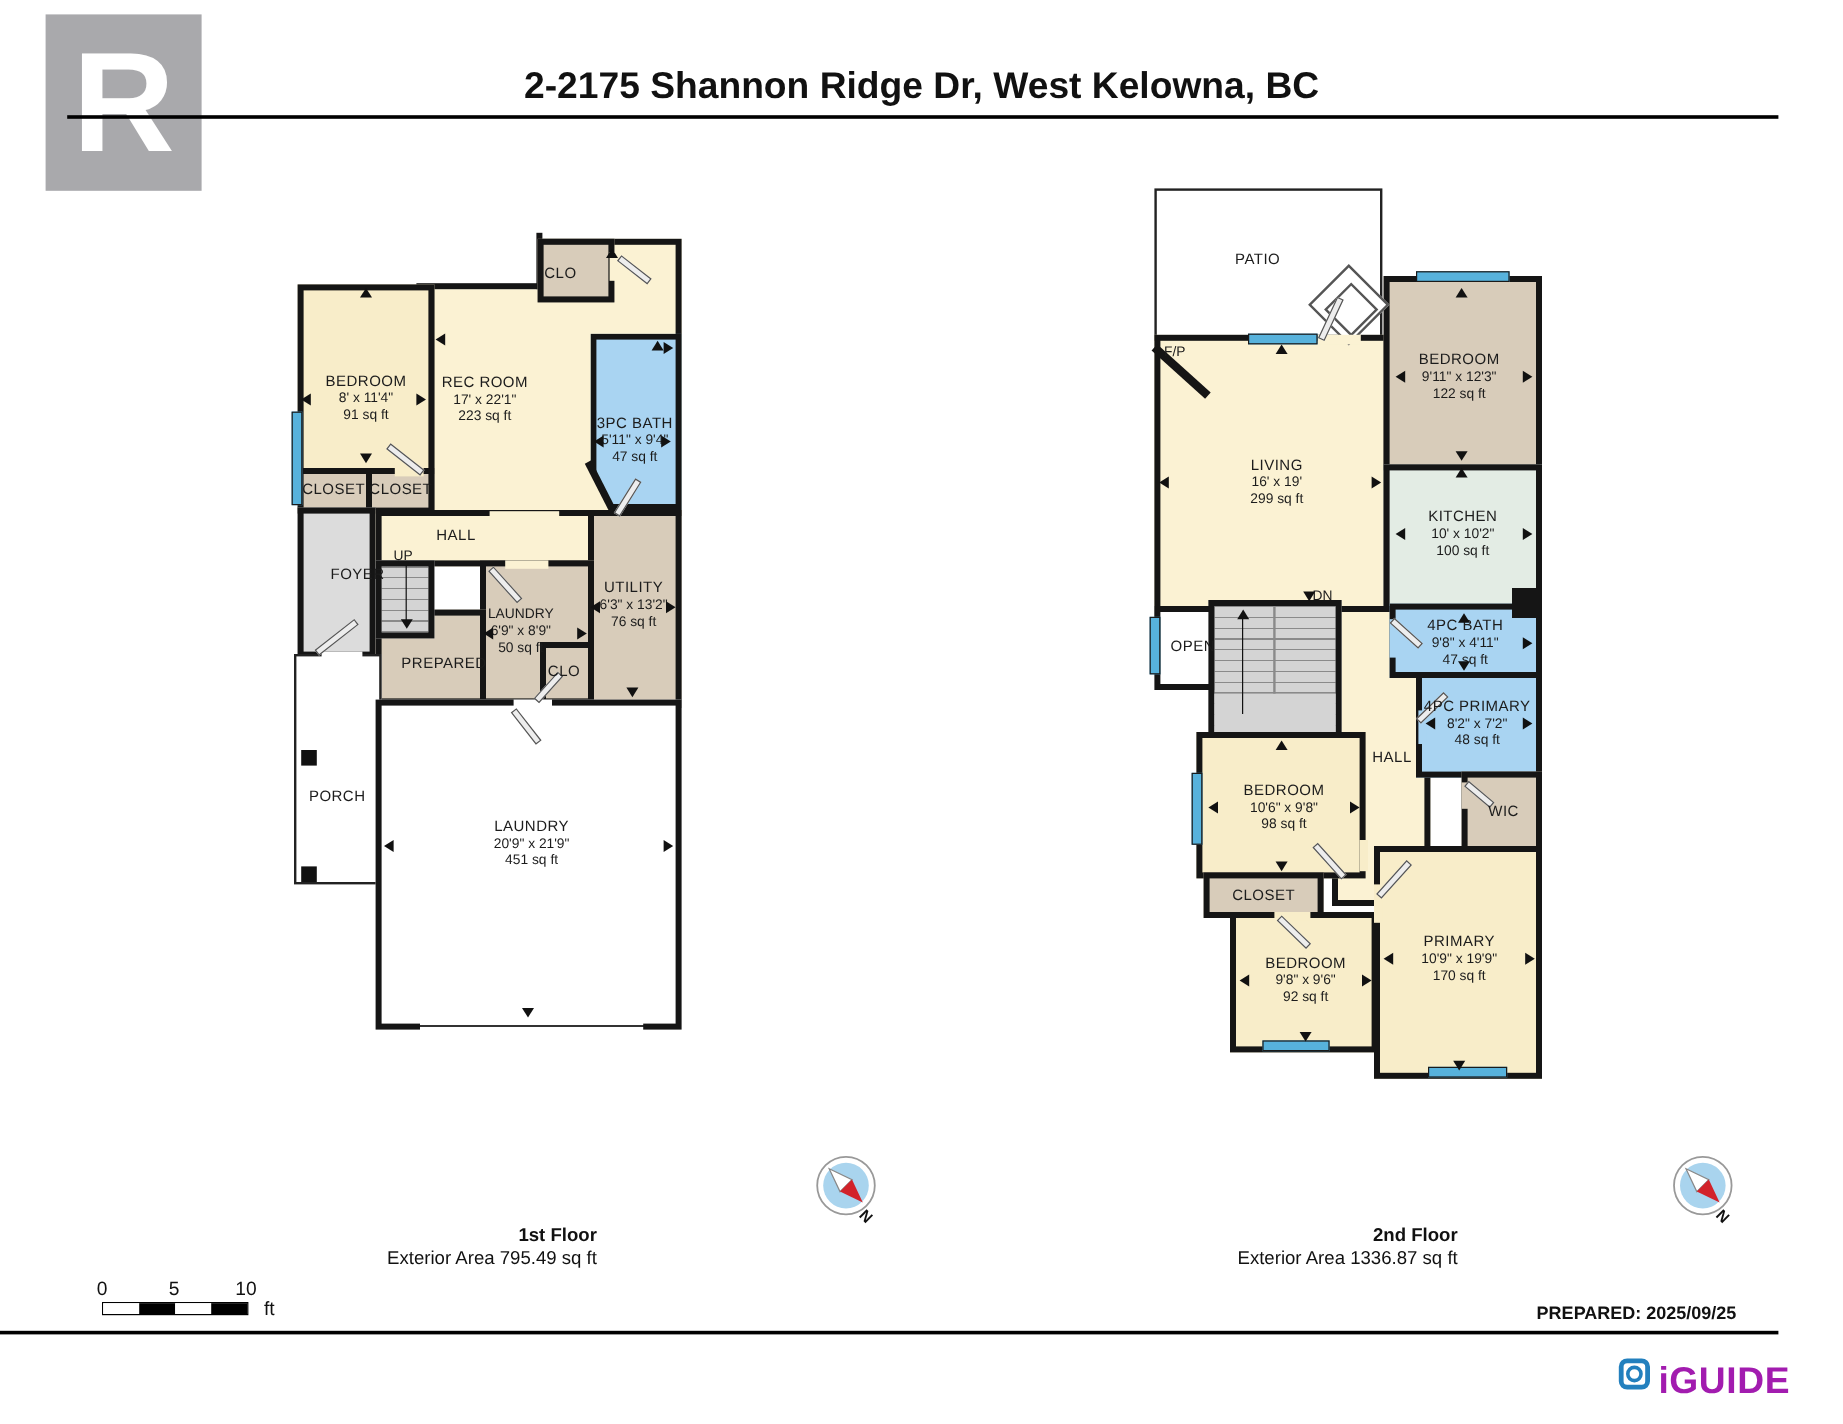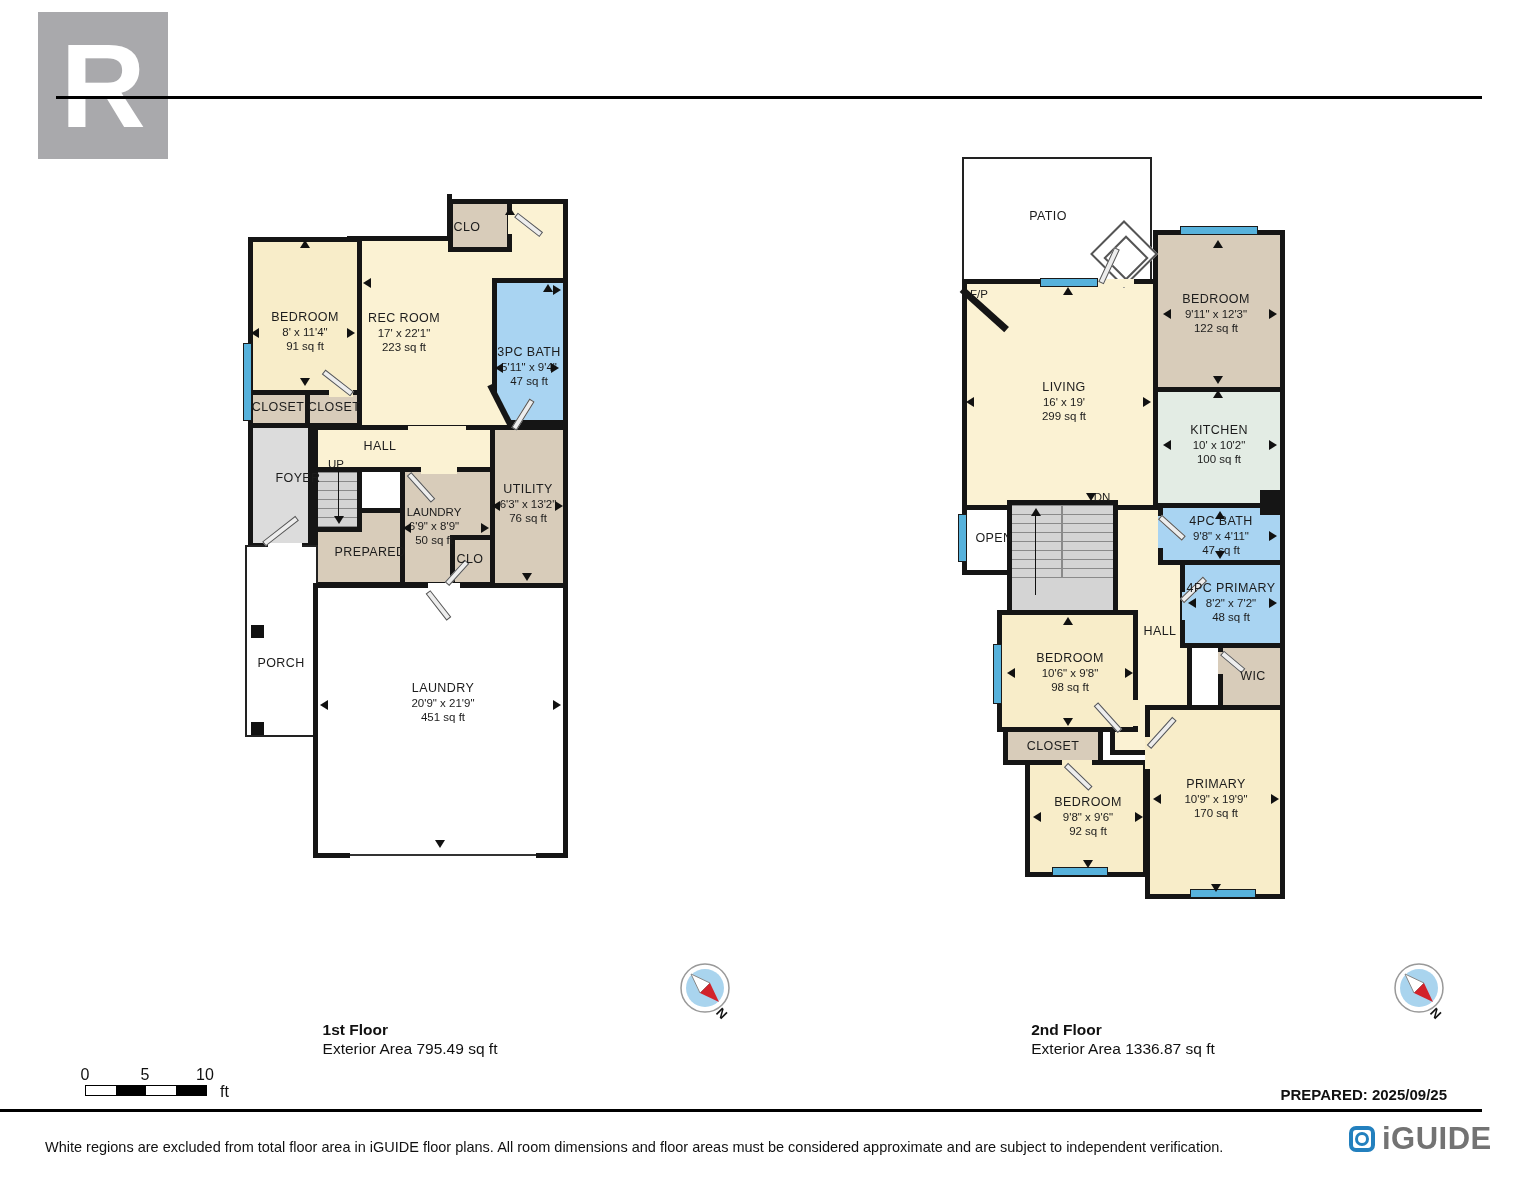--- a/index.html
+++ b/index.html
@@ -33,45 +33,46 @@
           white-space:nowrap;z-index:8;line-height:1.22;}
   .l1{font-size:12.5px;letter-spacing:.4px;}
   .l2{font-size:11.5px;}
   .tri{position:absolute;width:0;height:0;z-index:8;}
   .tri-u{border-left:5px solid transparent;border-right:5px solid transparent;border-bottom:8px solid #111;}
   .tri-d{border-left:5px solid transparent;border-right:5px solid transparent;border-top:8px solid #111;}
   .tri-l{border-top:5px solid transparent;border-bottom:5px solid transparent;border-right:8px solid #111;}
   .tri-r{border-top:5px solid transparent;border-bottom:5px solid transparent;border-left:8px solid #111;}
   .arrline{position:absolute;background:#111;z-index:7;}
   
-  .caption{position:absolute;transform:translateX(-50%);text-align:left;line-height:1.25;}
+  .caption{position:absolute;transform:translateX(-50%);text-align:right;line-height:1.25;}
   .caption .c1{font-size:15.5px;font-weight:bold;}
   .caption .c2{font-size:15.5px;}
   .ndir{position:absolute;font-weight:bold;font-size:13px;transform:rotate(45deg);z-index:8;}
   .sb-num{position:absolute;font-size:16px;transform:translateX(-50%);}
   .sb-bar{position:absolute;left:85px;top:1085px;width:120px;height:9px;border:1px solid #000;display:flex;box-sizing:content-box;}
   .sb-bar i{display:block;height:100%;}
   .sb-ft{position:absolute;left:220px;top:1083px;font-size:16px;}
   .foot-rule{position:absolute;left:0;top:1109px;width:1482px;height:3px;background:#000;}
   .prepared{position:absolute;left:1147px;top:1086px;width:300px;text-align:right;font-size:15px;font-weight:bold;}
   .disclaimer{position:absolute;left:45px;top:1139px;font-size:14.5px;color:#111;}
   .iglogo{position:absolute;left:1349px;top:1121px;display:flex;align-items:center;gap:7px;}
   .ig-icon{width:26px;height:26px;border:4px solid #2380BE;border-radius:7px;position:relative;box-sizing:border-box;}
   .ig-icon:after{content:"";position:absolute;left:2px;top:2px;right:2px;bottom:2px;border:3.5px solid #2380BE;border-radius:50%;}
-  .ig-text{font-size:31px;font-weight:bold;color:#737373;letter-spacing:.5px;}
+  .ig-text{font-size:31px;font-weight:bold;color:#a21caf;letter-spacing:.5px;margin-top:12px;}
   svg{position:absolute;z-index:8;}
 </style>
 </head>
 <body>
 
 <div class="canvas">
 
   <div class="rblock">
       <span>R</span>
     </div>
+  <div class="ptitle">2-2175 Shannon Ridge Dr, West Kelowna, BC</div>
   <div class="title-rule"></div>
 
   <div class="room fill-cream" style="left:357px;top:199px;width:211px;height:231px"></div>
   <div class="abs" style="left:347px;top:194px;width:105px;height:47px;background:#fff;border-right:5px solid #151515;border-bottom:5px solid #151515;box-sizing:border-box"></div>
   <div class="room fill-tan" style="left:448px;top:199px;width:64px;height:53px"></div>
   <div class="room fill-blue" style="left:492px;top:278px;width:76px;height:147px;clip-path:polygon(0 0,100% 0,100% 100%,26% 100%,0 72%)"></div>
   <div class="dwall" style="left:490px;top:382px;width:46px;height:6px;transform:rotate(63deg)"></div>
   <div class="room fill-cream2" style="left:248px;top:237px;width:114px;height:158px"></div>
   <div class="room fill-tan" style="left:248px;top:390px;width:62px;height:38px"></div>
   <div class="room fill-tan" style="left:305px;top:390px;width:57px;height:38px"></div>
@@ -313,19 +314,18 @@
   <div class="sb-bar">
     <i style="width:30px;background:#fff"></i>
       <i style="width:30px;background:#000"></i>
       <i style="width:30px;background:#fff"></i>
       <i style="width:30px;background:#000"></i>
   </div>
   <div class="sb-ft">ft</div>
 
   <div class="prepared">PREPARED: 2025/09/25</div>
   <div class="foot-rule"></div>
-  <div class="disclaimer">White regions are excluded from total floor area in iGUIDE floor plans. All room dimensions and floor areas must be considered approximate and are subject to independent verification.</div>
   <div class="iglogo">
     <span class="ig-icon"></span>
     <span class="ig-text">iGUIDE</span>
   </div>
 
 </div>
 
 </body></html>

